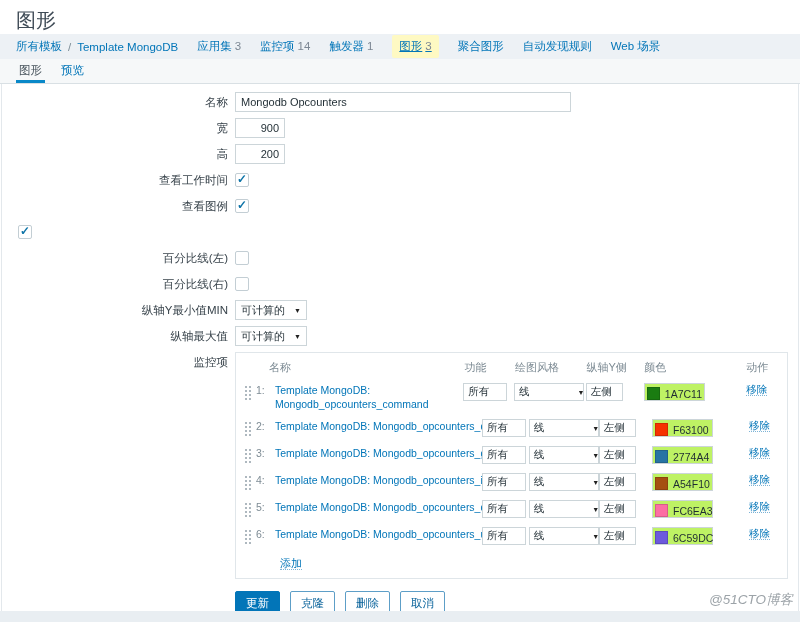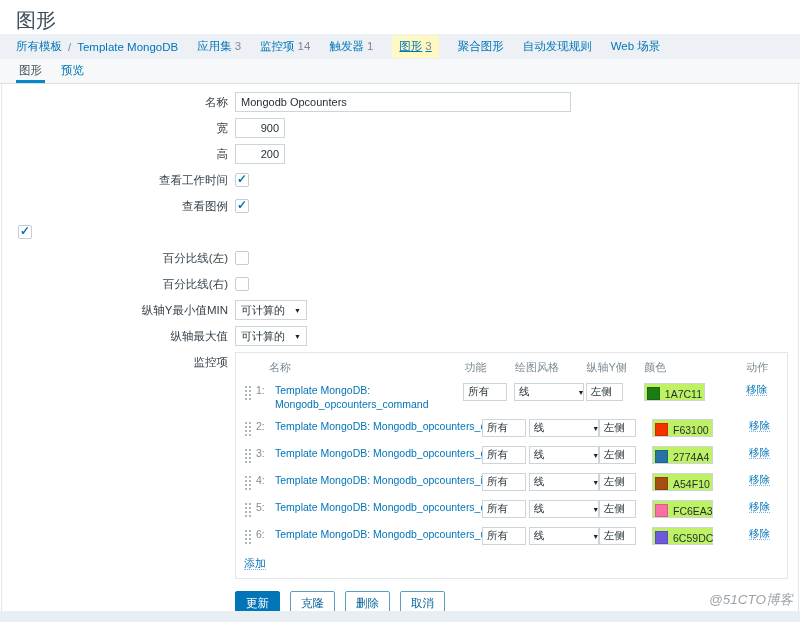--- a/index.html
+++ b/index.html
@@ -74,21 +74,21 @@
   .item-link.wrap { white-space:normal; display:inline-block; max-width:168px; }
   .select.sm { height:18px; font-size:10.5px; padding:0 4px;gap:48px; }
   .w-func { width:44px; } .w-style { width:70px; } .w-side { width:37px; }
   .color-input {
     display:inline-flex; align-items:flex-end; gap:5px; border:1px solid #ccd5d9;
     height:18px; width:61px; padding:0 4px 0 2px; background:#bef264; cursor:pointer;
   }
   .swatch { width:13px; height:13px; flex-shrink:0; border:1px solid rgba(0,0,0,.15); }
   .hex { font-size:10.5px; color:#1f2c33; }
   .dlink { color:#0275b8; text-decoration:none; border-bottom:1px dotted #7fb4d6; cursor:pointer; }
-  .add-row { margin-top:10px; font-size:11px; }
+  .add-row { margin-top:10px; font-size:11px;margin-left:36px; }
   
   .buttons-row { display:flex; margin:12px 0 0 217px; }
   .btn {
     font-family:"Liberation Sans",sans-serif; font-size:11.5px; padding:4px 10px; min-width:43px;
     border-radius:2px; border:1px solid #5d9ec7; background:#fff; color:#0b649c;
     margin-right:10px; cursor:pointer; line-height:14px;
   }
   .btn.primary { background:#0275b8; border-color:#0275b8; color:#fff; }
   
   .footer-strip { position:absolute; left:0; right:0; bottom:0; height:11px; background:#e9eef2; }

